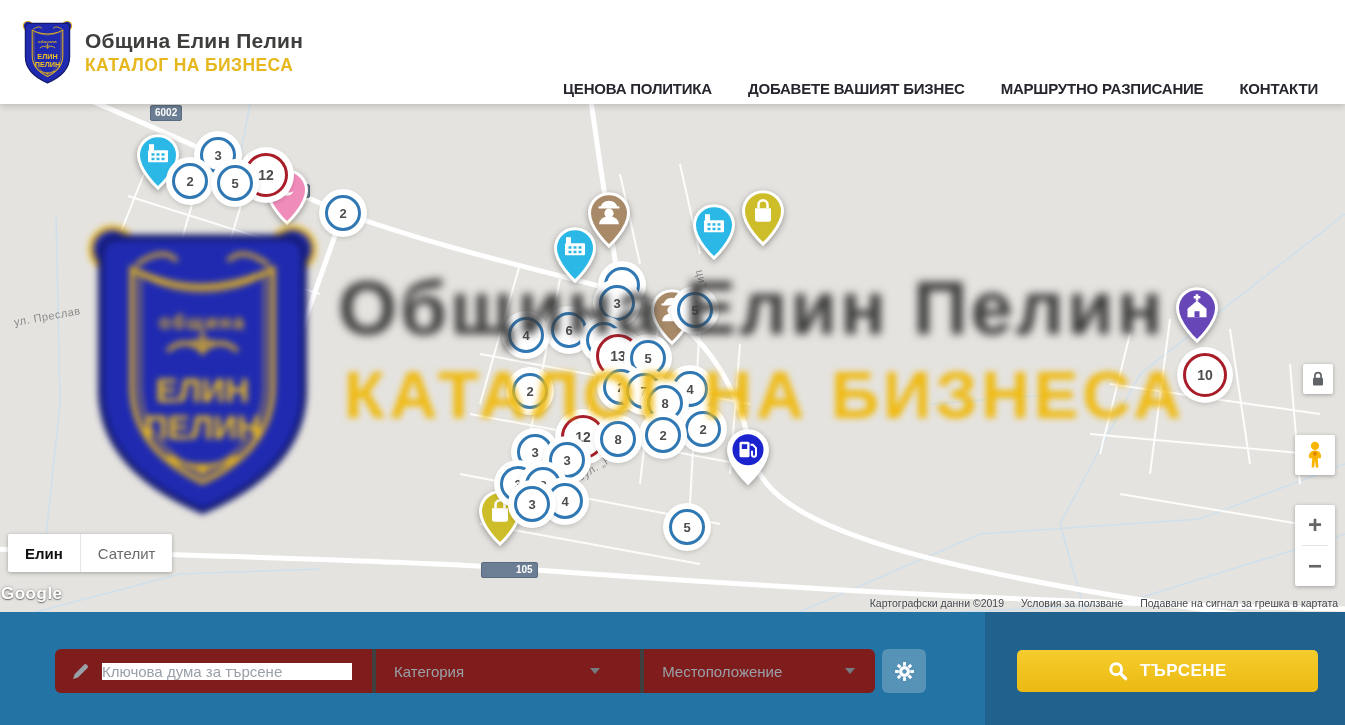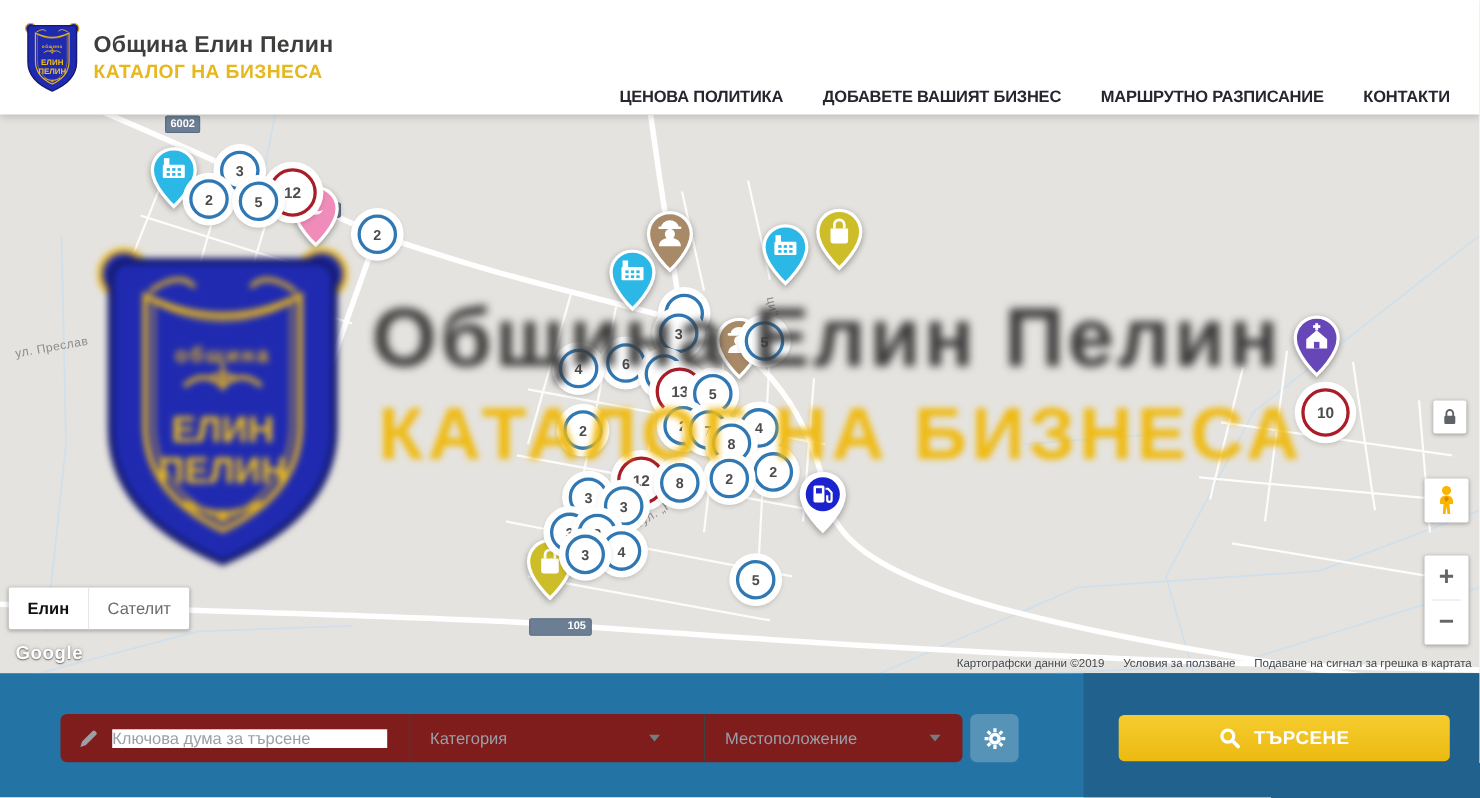--- a/index.html
+++ b/index.html
@@ -36,31 +36,31 @@
   .maptype { left:8px; top:430px; height:38px; display:flex; align-items:stretch; }
   .maptype .btn { padding:0 17px; display:flex; align-items:center; font-size:15px; cursor:pointer; }
   .maptype .btn.active { font-weight:700; color:#111; }
   .maptype .btn.inactive { color:#6b6b6b; border-left:1px solid #e6e6e6; }
   .lock-btn { left:1303px; top:260px; width:30px; height:30px; display:flex; align-items:center; justify-content:center; cursor:pointer; }
   .pegman { left:1295px; top:331px; width:40px; height:40px; display:flex; align-items:center; justify-content:center; cursor:pointer; }
   .zoomctl { left:1295px; top:401px; width:40px; height:81px; display:flex; flex-direction:column; }
   .zoomctl .zbtn { flex:1; display:flex; align-items:center; justify-content:center; font-size:24px; color:#666; cursor:pointer; font-weight:700; }
   .zoomctl .zdiv { height:1px; background:#e6e6e6; margin:0 7px; }
 
-  .google-logo { position:absolute; left:14px; top:480px; z-index:520; color:#fff; font-size:17px; font-weight:700; letter-spacing:.5px; text-shadow:0 1px 1px rgba(80,80,80,.7), 0 0 3px rgba(90,90,90,.6); }
+  .google-logo { position:absolute; left:1px; top:480px; z-index:520; color:#fff; font-size:17px; font-weight:700; letter-spacing:.5px; text-shadow:0 1px 1px rgba(80,80,80,.7), 0 0 3px rgba(90,90,90,.6); }
   .attribution { position:absolute; right:7px; bottom:3px; z-index:520; display:flex; gap:17px; font-size:10.5px; color:#41464b; text-shadow:0 0 2px #fff; }
   .attribution span { white-space:nowrap; }
   .attribution .link { cursor:pointer; }
 
   
   .searchbar { position:relative; width:1345px; height:113px; background:#2374a5; }
   .searchbar .right-panel { position:absolute; right:0; top:0; width:360px; height:113px; background:#20618d; }
   .sgroup { position:absolute; left:55px; top:37px; width:820px; height:44px; background:#7f1d1d; border-radius:6px; display:flex; align-items:stretch; }
   .sseg { display:flex; align-items:center; cursor:pointer; position:relative; }
-  .sseg + .sseg { border-left:1px solid #404040;margin-left:20px; }
+  .sseg + .sseg { border-left:4px solid #404040;margin-left:20px; }
   .seg-kw { width:312px; padding-left:16px; }
   .seg-kw input { border:none; outline:none; width:250px; margin-left:12px; font-size:15px; color:#333; font-family:"Liberation Sans",sans-serif; }
   .seg-kw input::placeholder { color:#9aa0a8; }
   .seg-sel { padding-left:18px; font-size:15px; color:#9aa0a8; }
   .seg-cat { width:261px; }
   .seg-loc { width:247px; }
   .caret { position:absolute; right:20px; top:19px; width:0; height:0; border-left:5px solid transparent; border-right:5px solid transparent; border-top:6px solid #757b80; }
   .gear-btn { position:absolute; left:882px; top:37px; width:44px; height:44px; background:#5792b7; border-radius:6px; display:flex; align-items:center; justify-content:center; cursor:pointer; border:none; }
   .search-btn { position:absolute; left:1017px; top:38px; width:301px; height:42px; border:none; border-radius:5px; background:linear-gradient(#f5cc2e, #ecba11); color:#fff; font-size:17px; font-weight:700; letter-spacing:.5px; display:flex; align-items:center; justify-content:center; gap:12px; cursor:pointer; font-family:"Liberation Sans",sans-serif; }
 </style>

